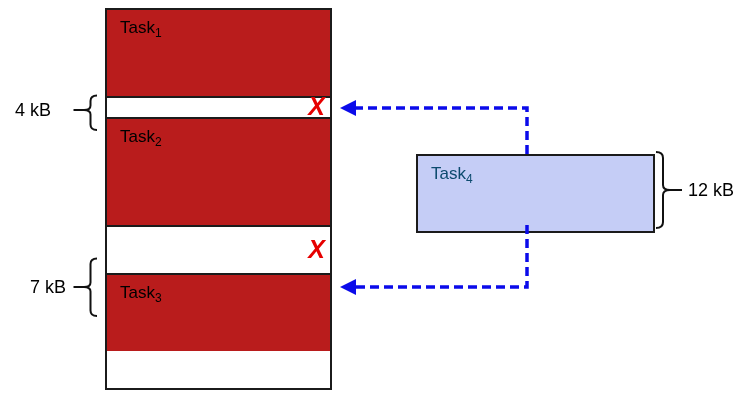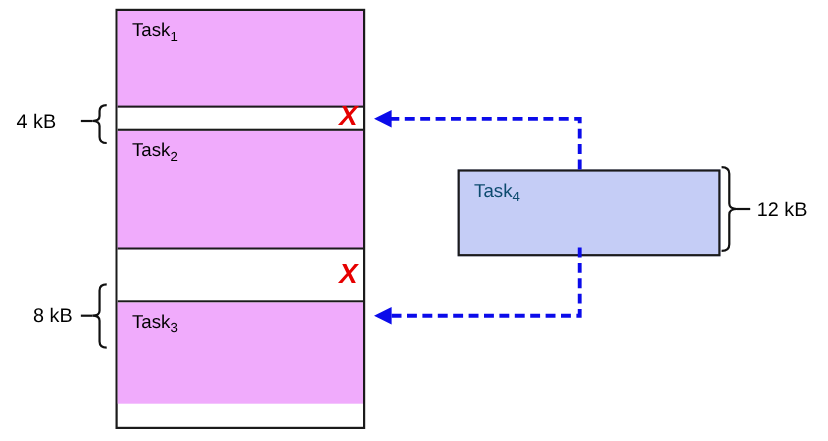--- a/index.html
+++ b/index.html
@@ -24,39 +24,39 @@
     height: 378px;
     border: 2px solid #1b1b1b;
     display: flex;
     flex-direction: column;
   }
   .seg {
     box-sizing: border-box;
     position: relative;
   }
   .seg.task {
-    background: #f0abfc;
+    background: #b91c1c;
     padding: 8px 0 0 13px;
     font-size: 17px;
     color: #000;
   }
   .seg.free {
     background: #ffffff;
     display: flex;
     align-items: center;
     justify-content: flex-end;
     padding-right: 5px;
     overflow: visible;
   }
   .seg.bline { border-bottom: 2px solid #1b1b1b; }
   .seg-task1 { height: 88px; }
   .seg-gap1  { height: 21px; }
   .seg-task2 { height: 108px; }
   .seg-gap2  { height: 48px; }
-  .seg-task3 { height: 92px; }
+  .seg-task3 { height: 76px; }
 
   .task-label sub, .task4-label sub {
     font-size: 12px;
     vertical-align: -4px;
   }
 
   .x-mark {
     font-style: italic;
     font-weight: bold;
     font-size: 25px;
@@ -130,21 +130,21 @@
     </div>
     <div class="seg free bline seg-gap2">
       <span class="x-mark">X</span>
     </div>
     <div class="seg task seg-task3">
       <span class="task-label"><span>Task</span><sub>3</sub></span>
     </div>
   </div>
 
   <div class="size-label label-4kb">4 kB</div>
-  <div class="size-label label-8kb">8 kB</div>
+  <div class="size-label label-8kb">7 kB</div>
 
   <div class="task4">
     <span class="task4-label"><span>Task</span><sub>4</sub></span>
   </div>
 
   <div class="size-label label-12kb">12 kB</div>
 
   <svg class="overlay" viewBox="0 0 753 401" xmlns="http://www.w3.org/2000/svg">
 
     <path class="brace" d="M 97 95.5 Q 90.5 95.5 90.5 101 L 90.5 105.5 Q 90.5 110 84 110 Q 90.5 110 90.5 114.5 L 90.5 124.5 Q 90.5 130 97 130"></path>

